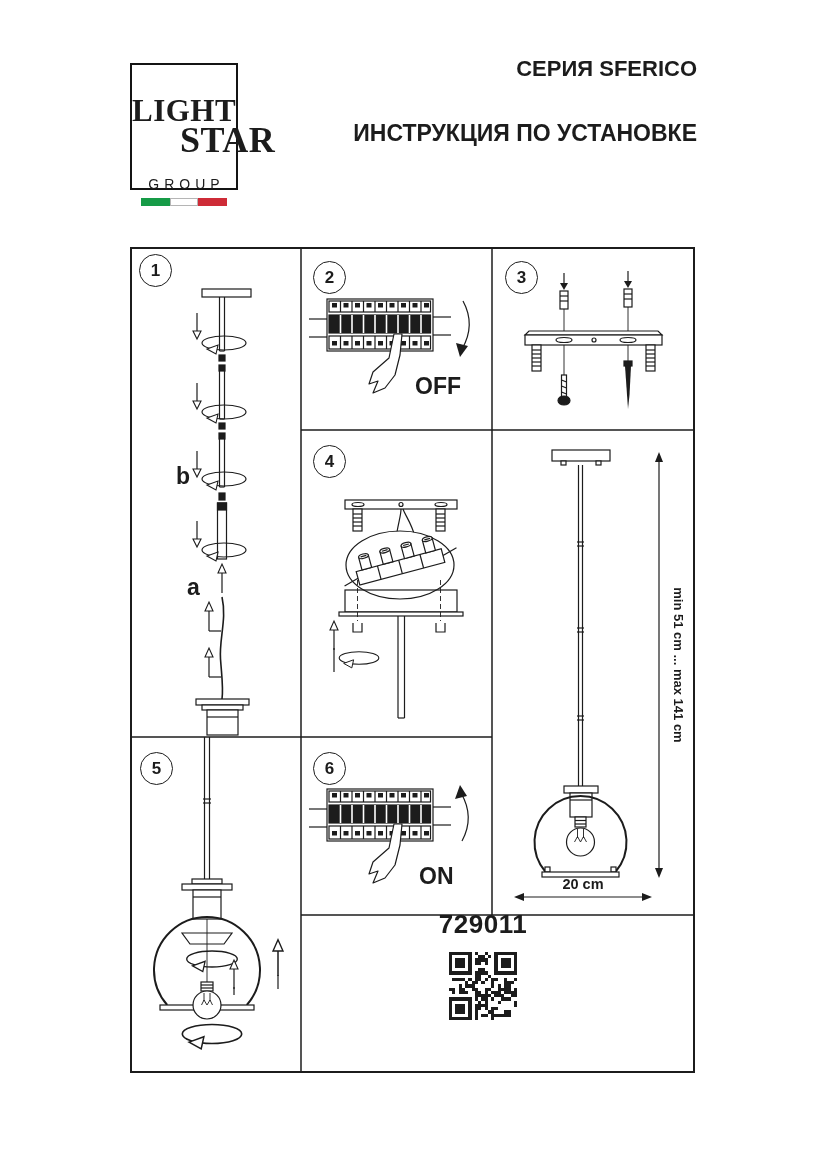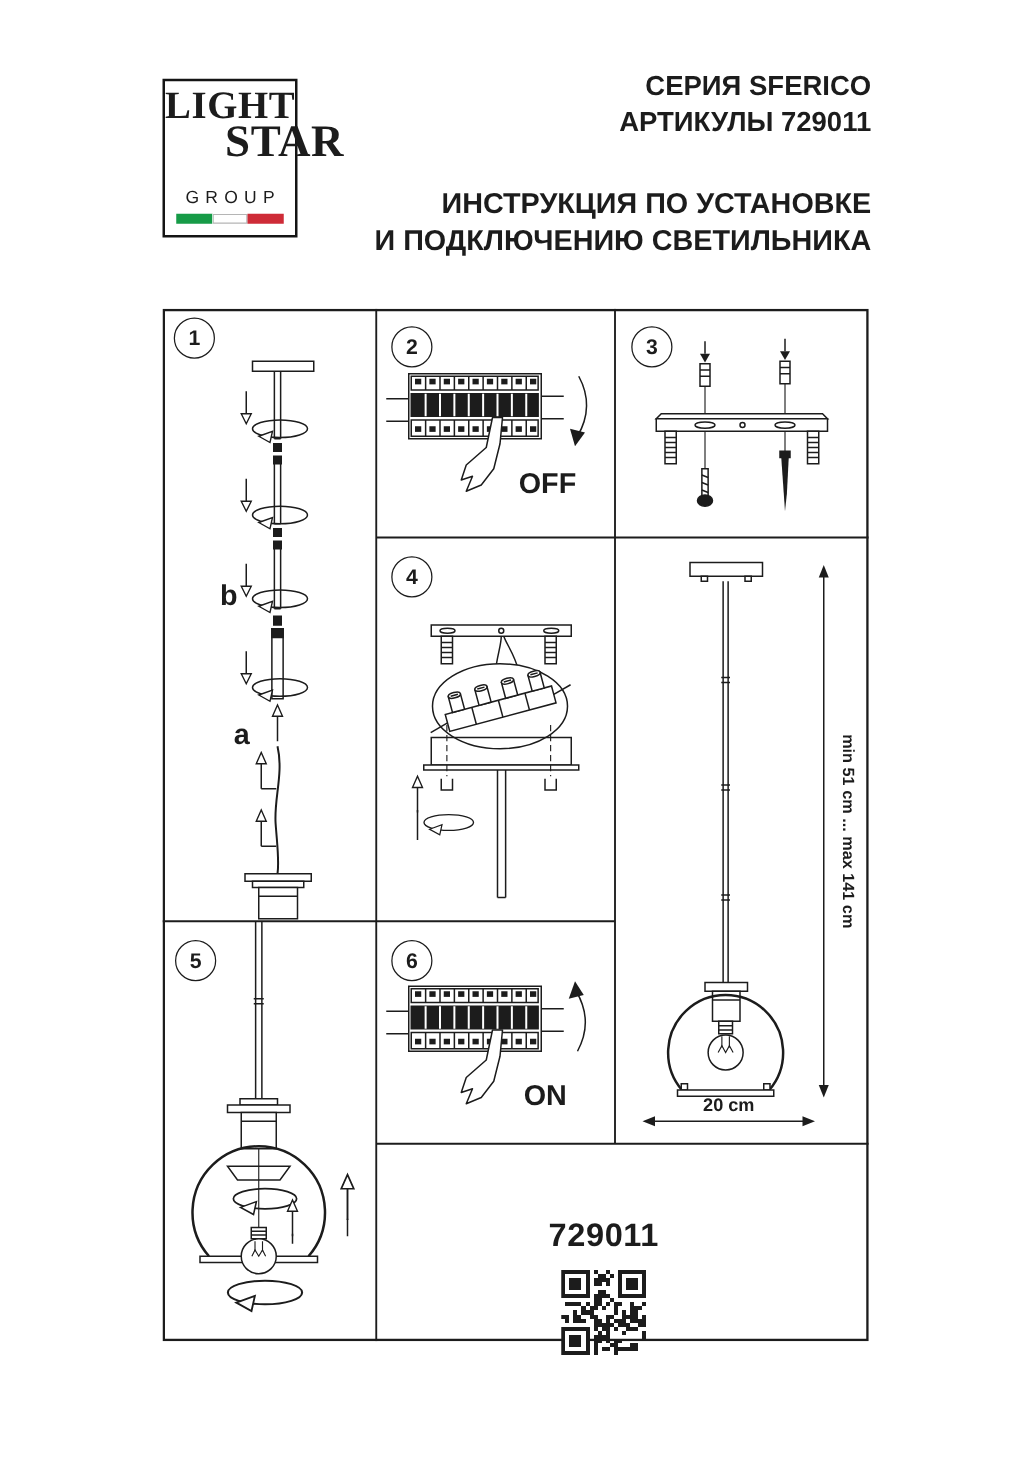--- a/index.html
+++ b/index.html
@@ -2,21 +2,21 @@
 <html><head>
 <meta charset="utf-8">
 <style>
   * { margin:0; padding:0; box-sizing:border-box; }
   html,body { background:#fff; }
   .page { position:relative; width:826px; height:1171px; background:#fff;
           font-family:"Liberation Sans", sans-serif; color:#1c1c1c; overflow:hidden; }
 
   
   .logo-box { position:absolute; left:130px; top:63px; width:108px; height:127px;
-              border:2px solid #141414; text-align:center; padding-top:5px; }
+              border:2px solid #141414; text-align:center; padding-top:32px; }
   .logo-light { font-family:"Liberation Serif", serif; font-weight:bold; font-size:31px; line-height:28px; letter-spacing:0.5px; }
   .logo-star  { font-family:"Liberation Serif", serif; font-weight:bold; font-size:36px; line-height:31px; letter-spacing:0.5px;margin-left:48px; }
   .logo-group { font-size:14px; letter-spacing:5px; text-indent:5px; margin-top:20px; }
   .logo-flag { width:86px; height:8px; margin:6px auto 0; display:flex; }
   .logo-flag span { flex:1; display:block; }
 
   
   .header-block { position:absolute; top:54px; right:129px; text-align:right; }
   .header-series, .header-article { font-weight:bold; font-size:22px; line-height:29px; }
   .header-title { margin-top:35px; font-weight:bold; font-size:23px; line-height:30px;text-align:right; }
@@ -65,24 +65,22 @@
     <div class="logo-group">GROUP</div>
     <div class="logo-flag">
       <span style="background:#169B47"></span>
       <span style="background:#fff; box-shadow:inset 0 0 0 1px #b5b5b5"></span>
       <span style="background:#CE2B37"></span>
     </div>
   </div>
 
   <div class="header-block">
     <div class="header-series">СЕРИЯ SFERICO</div>
-    <div class="header-article">АРТИКУЛЫ 729011</div>
     <div class="header-title">
       <div>ИНСТРУКЦИЯ ПО УСТАНОВКЕ</div>
-      <div>И ПОДКЛЮЧЕНИЮ СВЕТИЛЬНИКА</div>
     </div>
   </div>
 
   <div class="grid">
     <svg class="gridlines" viewBox="0 0 565 826">
       <rect x="1" y="1" width="563" height="824" fill="none" stroke-width="2"></rect>
       <line x1="171" y1="0" x2="171" y2="826" stroke-width="1.5"></line>
       <line x1="362" y1="0" x2="362" y2="668" stroke-width="1.5"></line>
       <line x1="171" y1="183" x2="565" y2="183" stroke-width="1.5"></line>
       <line x1="0" y1="490" x2="362" y2="490" stroke-width="1.5"></line>
@@ -463,21 +461,21 @@
         </g>
         <path d="M93 87 l-5 24 l-16 14 l-4 12 l9 -3 l-5 12 l12 -5 l10 -13 l5 -20 l2 -21 z" fill="#fff" stroke-linejoin="round"></path>
         <g>
           <path d="M161 104 q13 -24 -1 -48"></path>
           <polygon points="154,62 166,59 159,48" fill="#1c1c1c" stroke="none"></polygon>
         </g>
         <text class="svgtxt" x="118" y="147" font-size="23">ON</text>
       </svg>
     </div>
 
-    <div class="cell" style="left:171px;top:704px;width:364px;height:158px">
+    <div class="cell" style="left:171px;top:640px;width:364px;height:158px">
       <div class="footer-article">729011</div>
       <svg class="qr" viewBox="0 0 21 21">
         <g fill="#1c1c1c" stroke="none">
           <rect x="0" y="0" width="7" height="7"></rect>
             <rect x="14" y="0" width="7" height="7"></rect>
             <rect x="0" y="14" width="7" height="7"></rect>
         </g>
         <g fill="#fff" stroke="none">
           <rect x="1" y="1" width="5" height="5"></rect>
             <rect x="15" y="1" width="5" height="5"></rect>

